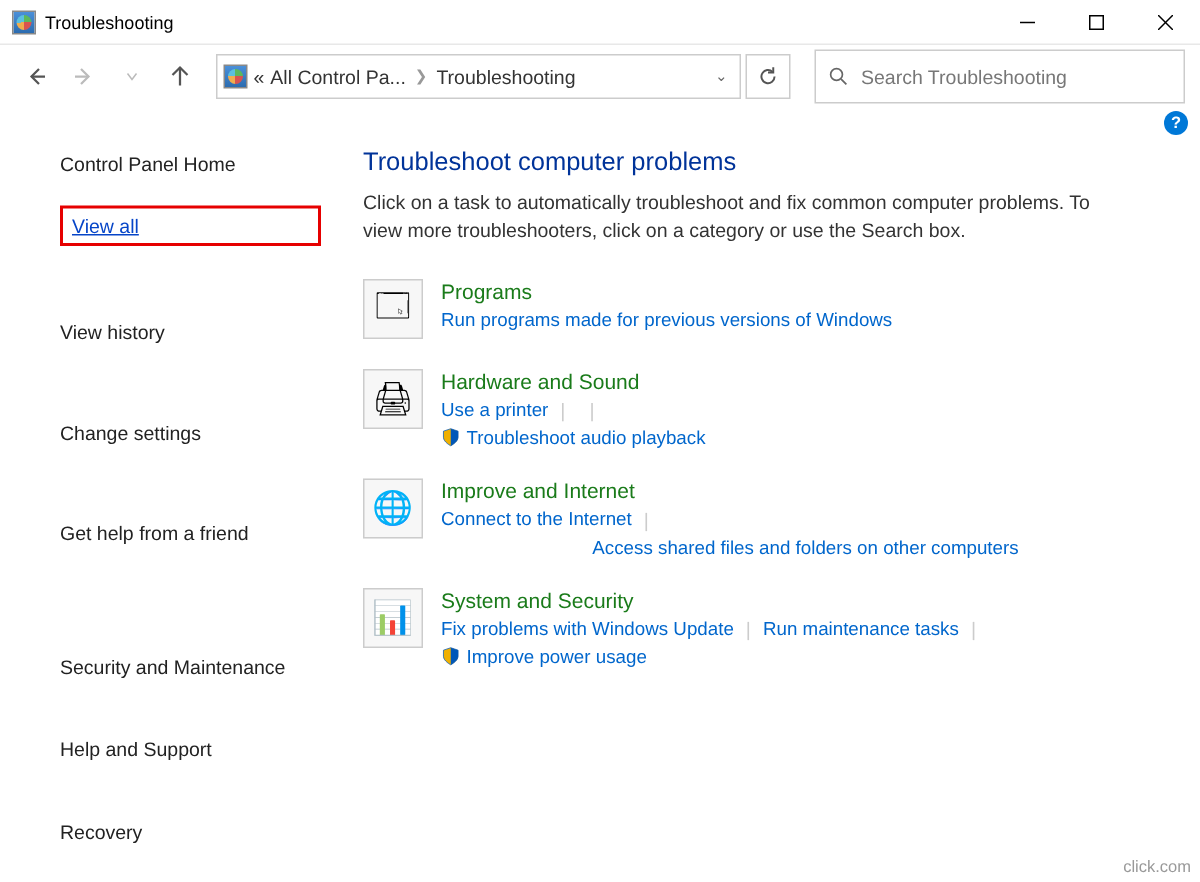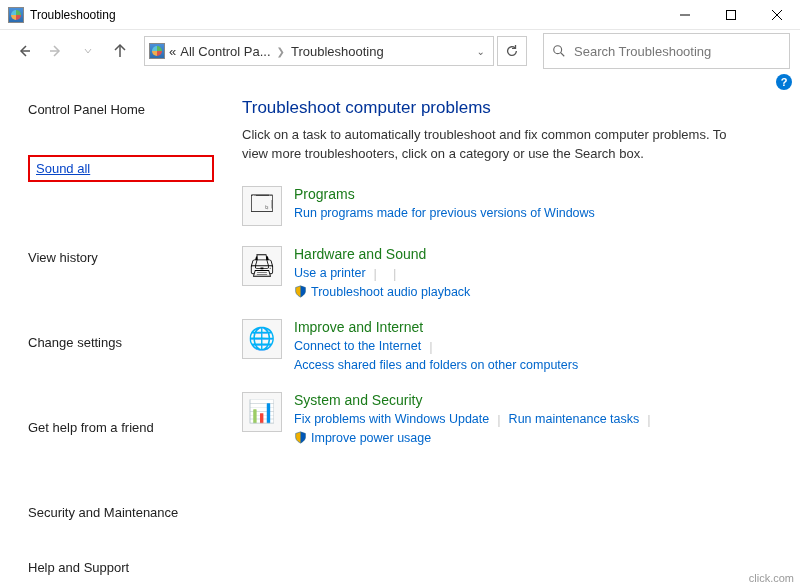--- a/index.html
+++ b/index.html
@@ -17,21 +17,21 @@
   .addressbar { flex: 0 0 350px; height: 30px; border: 1px solid #ccc; display: flex; align-items: center; padding: 0 4px; font-size: 13px; color: #333; margin-left: 6px; }
   .addressbar .small-icon { width: 16px; height: 16px; margin-right: 4px; }
   .addressbar .sep { color: #999; margin: 0 6px; font-size: 10px; }
   .addressbar .drop { margin-left: auto; color: #666; font-size: 10px; padding: 0 4px; cursor: pointer; }
   .refresh-btn { width: 30px; height: 30px; border: 1px solid #ccc; display: flex; align-items: center; justify-content: center; margin-left: -1px; cursor: pointer; color: #555; }
   .searchbar { flex: 1; height: 36px; border: 1px solid #ccc; display: flex; align-items: center; padding: 0 8px; margin-left: 12px; color: #777; font-size: 13px; }
   .searchbar svg { width: 14px; height: 14px; margin-right: 8px; stroke:#666; fill:none; }
   .help-row { display:flex; justify-content:flex-end; padding: 2px 8px 0 0; }
   .help-icon { width:16px; height:16px; background:#0078d7; color:#fff; border-radius:50%; font-size:11px; font-weight:bold; display:flex; align-items:center; justify-content:center; cursor:pointer; }
   .body { display: flex; height: calc(100% - 92px); }
-  .sidebar { width: 230px; padding: 12px 16px 12px 28px; font-size: 13px; color: #222; display:flex; flex-direction:column;gap:18px; }
+  .sidebar { width: 230px; padding: 12px 16px 12px 40px; font-size: 13px; color: #222; display:flex; flex-direction:column; }
   .sidebar .cp-home { color: #222; margin-bottom: 20px; }
   .sidebar .side-link { color: #0066cc; margin-bottom: 12px; cursor: pointer; width: fit-content; margin-top: 40px; }
   .sidebar .side-link.plain { color: #222; }
   .highlight-box { border: 2px solid #e60000; padding: 4px 60px 4px 6px; margin-bottom: 10px; }
   .highlight-box .side-link { margin: 0; text-decoration: underline; color: #0645c8; }
   .see-also-block { margin-top: auto; }
   .see-also-label { color: #888; font-size: 12px; margin-bottom: 12px; }
   .main { flex: 1; padding: 8px 20px 12px 12px; font-size: 13px; }
   .main h1 { color: #003399; font-size: 17px; font-weight: 400; margin-bottom: 8px; }
   .main .desc { color: #333; line-height: 1.45; margin-bottom: 22px; max-width: 500px; }
@@ -122,21 +122,21 @@
 </div>
 
 <div class="help-row">
   <div class="help-icon">?</div>
 </div>
 
 <div class="body">
   <div class="sidebar">
     <div class="cp-home">Control Panel Home</div>
     <div class="highlight-box">
-      <div class="side-link">Sound all</div>
+      <div class="side-link">View all</div>
     </div>
     <div class="side-link plain">View history</div>
     <div class="side-link plain">Change settings</div>
     <div class="side-link plain">Get help from a friend</div>
 
     <div class="see-also-block">
       <div class="side-link plain">Security and Maintenance</div>
       <div class="side-link plain">Help and Support</div>
       <div class="side-link plain">Recovery</div>
     </div>
@@ -178,21 +178,21 @@
     </div>
 
     <div class="category">
       <div class="cat-icon">🌐</div>
       <div class="cat-body">
         <div class="cat-title">Improve and Internet</div>
         <div class="cat-links">
           <span class="cat-link">Connect to the Internet</span>
           <span class="link-sep">|</span>
         </div>
-        <div class="cat-links" style="margin-top:4px;">
+        <div class="cat-links" style="margin-top:4px;justify-content:center;">
           <span class="cat-link">Access shared files and folders on other computers</span>
         </div>
       </div>
     </div>
 
     <div class="category" style="margin-bottom:6px;">
       <div class="cat-icon">📊</div>
       <div class="cat-body">
         <div class="cat-title">System and Security</div>
         <div class="cat-links">

